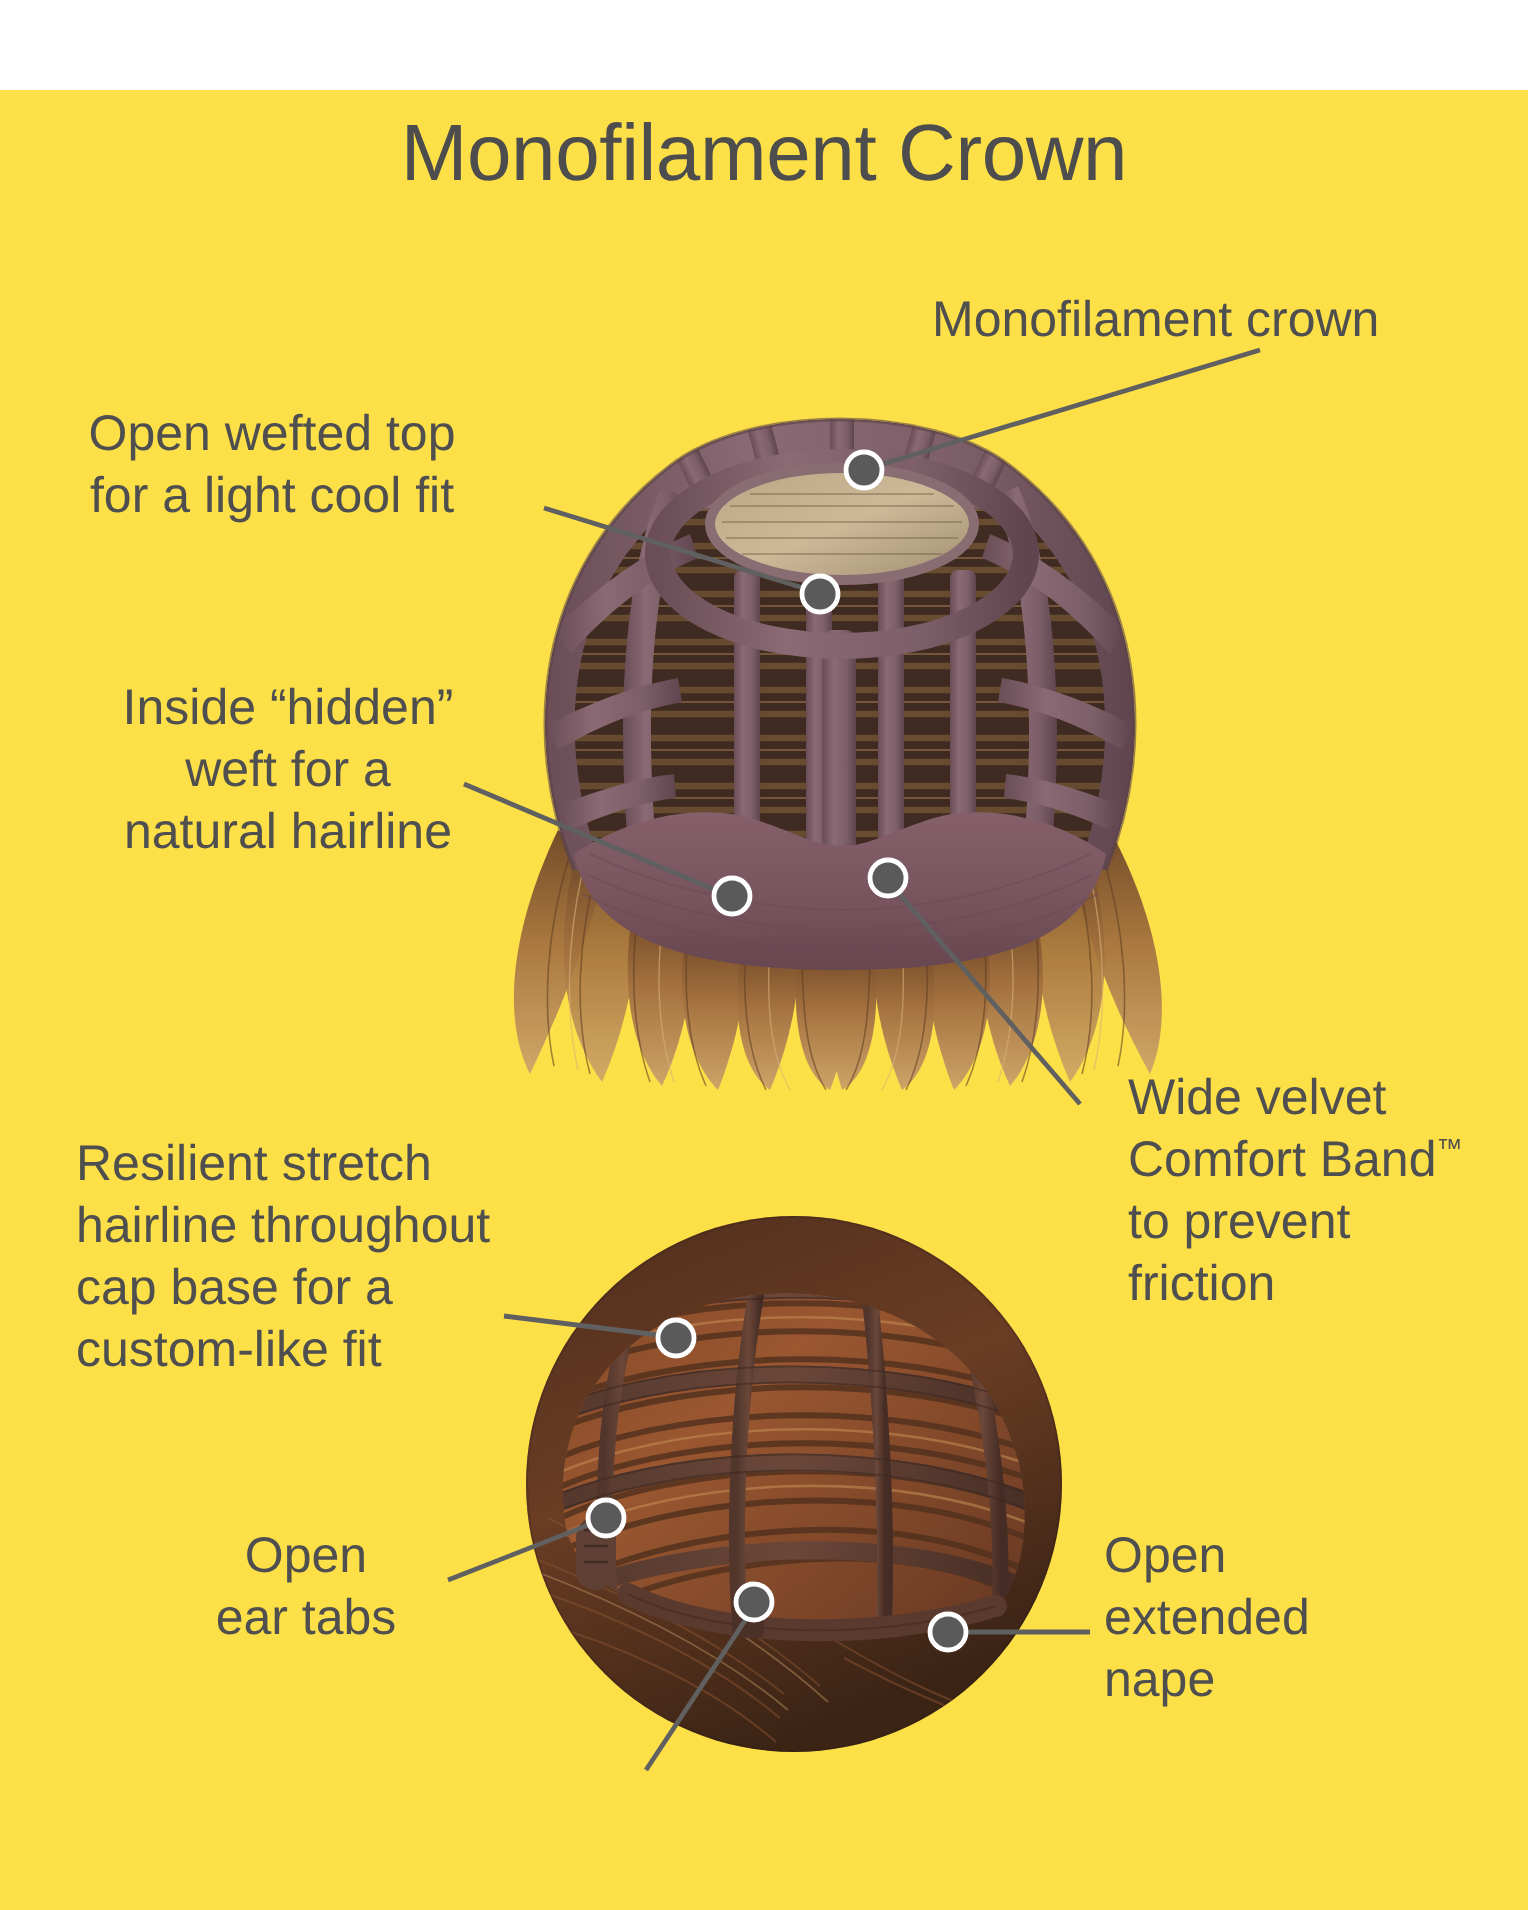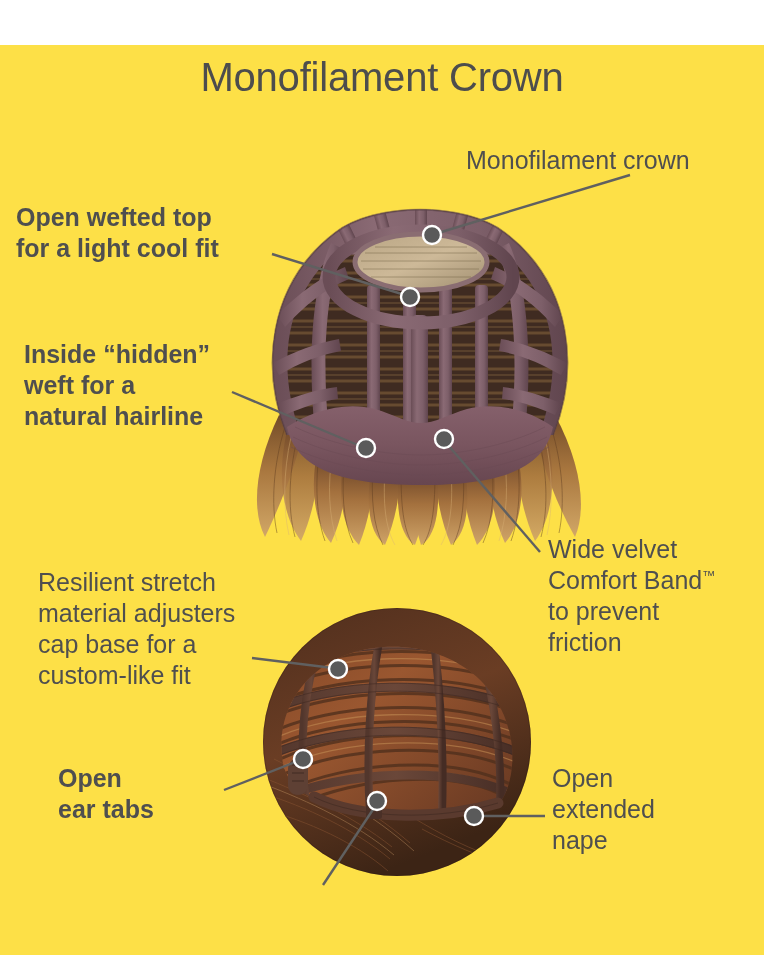--- a/index.html
+++ b/index.html
@@ -32,34 +32,34 @@
   }
 
   
   .label {
     position: absolute;
     font-size: 25px;
     line-height: 31px;
     color: #4f4f4f;
     white-space: pre-line;
   }
-  .label.right { text-align: left; font-weight: bold; }
+  .label.right { text-align: center; }
   .label.left  { text-align: left; }
 
   .tm {
     font-size: 13px;
     vertical-align: super;
     line-height: 0;
   }
 
   
   #lbl-mono-crown { left: 466px; top: 100px; }
   #lbl-open-weft  { right: 508px; top: 157px; width: 240px; }
   #lbl-hidden-weft{ right: 500px; top: 294px; width: 240px; }
-  #lbl-comfort    { left: 548px; top: 489px; }
+  #lbl-comfort    { left: 564px; top: 489px; }
   #lbl-resilient  { left: 38px;  top: 522px; width: 270px;}
   #lbl-ear-tabs   { right: 516px; top: 718px; width: 190px; }
   #lbl-nape       { left: 552px; top: 718px; }
   #lbl-adjusters  { left: 186px; top: 847px; }
 
   
   #leaders {
     position: absolute;
     left: 0; top: 0;
     width: 764px;
@@ -396,21 +396,21 @@
   <div class="label right" id="lbl-hidden-weft">Inside “hidden”
 weft for a
 natural hairline</div>
 
   <div class="label left" id="lbl-comfort"><span>Wide velvet
 Comfort Band</span><span class="tm">™</span><span>
 to prevent
 friction</span></div>
 
   <div class="label left" id="lbl-resilient">Resilient stretch
-material adjusters
+hairline throughout
 cap base for a
 custom-like fit</div>
 
   <div class="label right" id="lbl-ear-tabs">Open
 ear tabs</div>
 
   <div class="label left" id="lbl-nape">Open
 extended
 nape</div>
 

